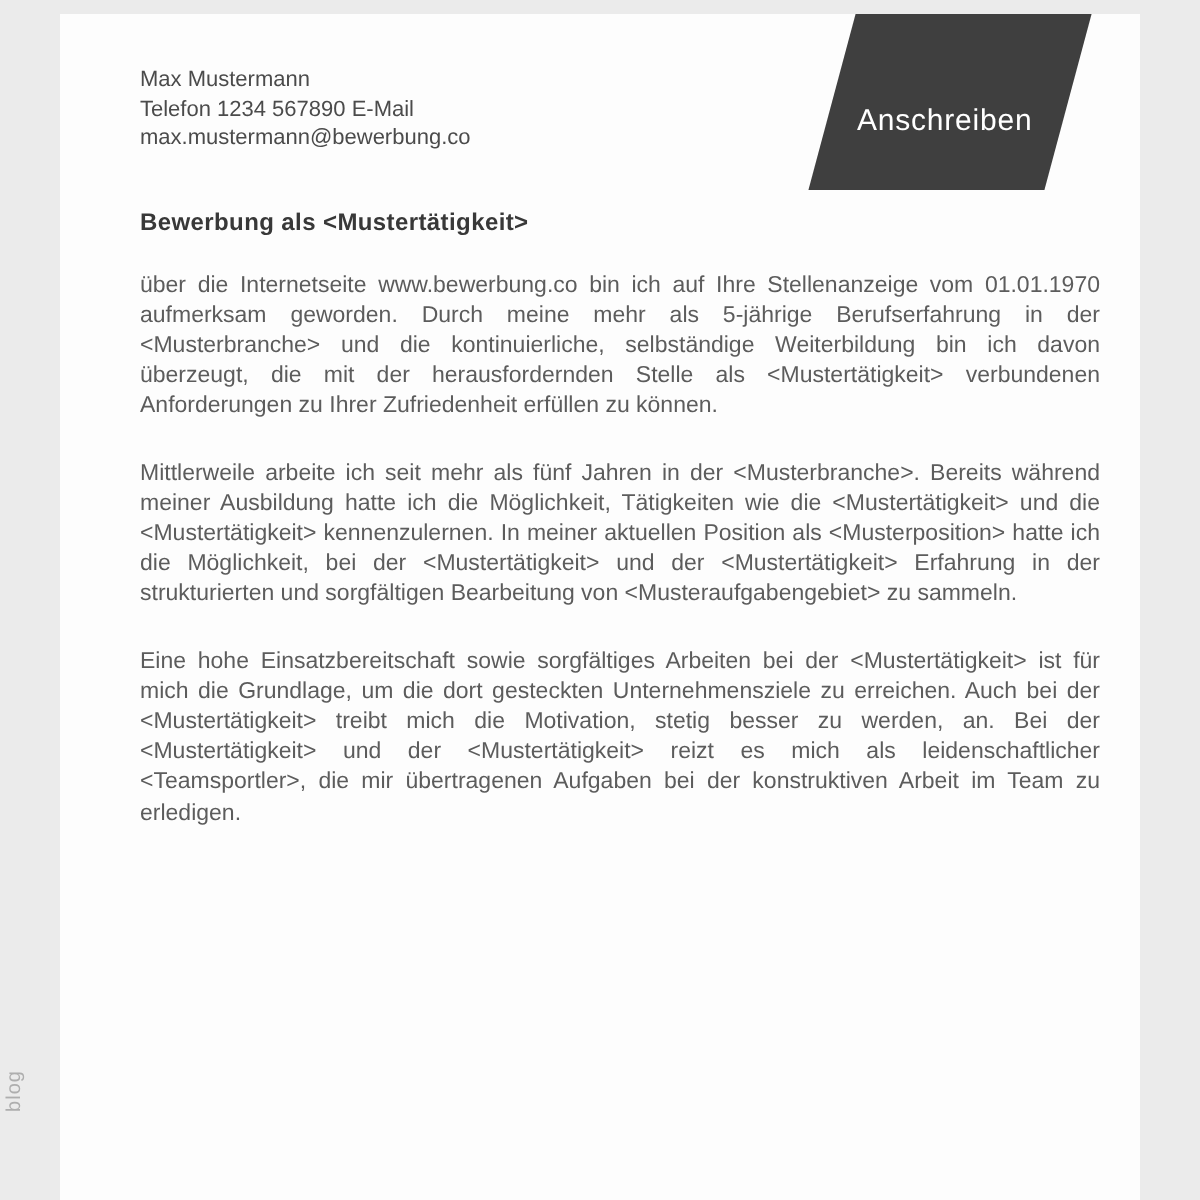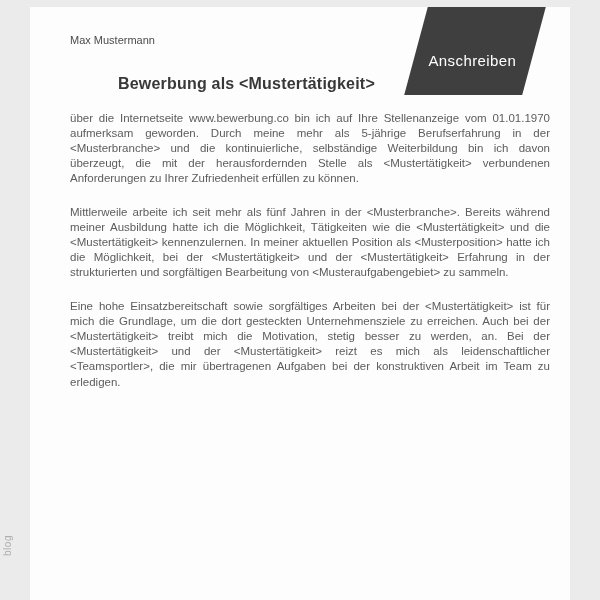--- a/index.html
+++ b/index.html
@@ -55,25 +55,24 @@
     color: #4b4b4b;
   }
   .date {
     margin-top: 23px;
     text-align: right;
     font-size: 11px;
     color: #4b4b4b;
   }
   .subject {
     margin-top: 27px;
-    font-size: 16px;
+    font-size: 12px;
     font-weight: bold;
     color: #383838;
     letter-spacing: 0.2px;
-    margin-left: 48px;
   }
   .salutation {
     margin-top: 28px;
     font-size: 11.5px;
     color: #5c5c5c;
   }
   .para {
     margin-top: 18px;
     font-size: 11.5px;
     line-height: 15.2px;
@@ -98,20 +97,21 @@
 <div class="page">
 
   <div class="banner">
     <span class="banner-label">Anschreiben</span>
   </div>
 
   <div class="content">
 
     <div class="sender">
       <div>Max Mustermann</div>
+      <div>Telefon 1234 567890 E-Mail max.mustermann@bewerbung.co</div>
     </div>
 
 
 
     <div class="subject">Bewerbung als &lt;Mustertätigkeit&gt;</div>
 
 
     <p class="para">über die Internetseite www.bewerbung.co bin ich auf Ihre Stellenanzeige vom 01.01.1970 aufmerksam geworden. Durch meine mehr als 5-jährige Berufserfahrung in der &lt;Musterbranche&gt; und die kontinuierliche, selbständige Weiterbildung bin ich davon überzeugt, die mit der herausfordernden Stelle als &lt;Mustertätigkeit&gt; verbundenen Anforderungen zu Ihrer Zufriedenheit erfüllen zu können.</p>
     <p class="para">Mittlerweile arbeite ich seit mehr als fünf Jahren in der &lt;Musterbranche&gt;. Bereits während meiner Ausbildung hatte ich die Möglichkeit, Tätigkeiten wie die &lt;Mustertätigkeit&gt; und die &lt;Mustertätigkeit&gt; kennenzulernen. In meiner aktuellen Position als &lt;Musterposition&gt; hatte ich die Möglichkeit, bei der &lt;Mustertätigkeit&gt; und der &lt;Mustertätigkeit&gt; Erfahrung in der strukturierten und sorgfältigen Bearbeitung von &lt;Musteraufgabengebiet&gt; zu sammeln.</p>
     <p class="para">Eine hohe Einsatzbereitschaft sowie sorgfältiges Arbeiten bei der &lt;Mustertätigkeit&gt; ist für mich die Grundlage, um die dort gesteckten Unternehmensziele zu erreichen. Auch bei der &lt;Mustertätigkeit&gt; treibt mich die Motivation, stetig besser zu werden, an. Bei der &lt;Mustertätigkeit&gt; und der &lt;Mustertätigkeit&gt; reizt es mich als leidenschaftlicher &lt;Teamsportler&gt;, die mir übertragenen Aufgaben bei der konstruktiven Arbeit im Team zu erledigen.</p>

